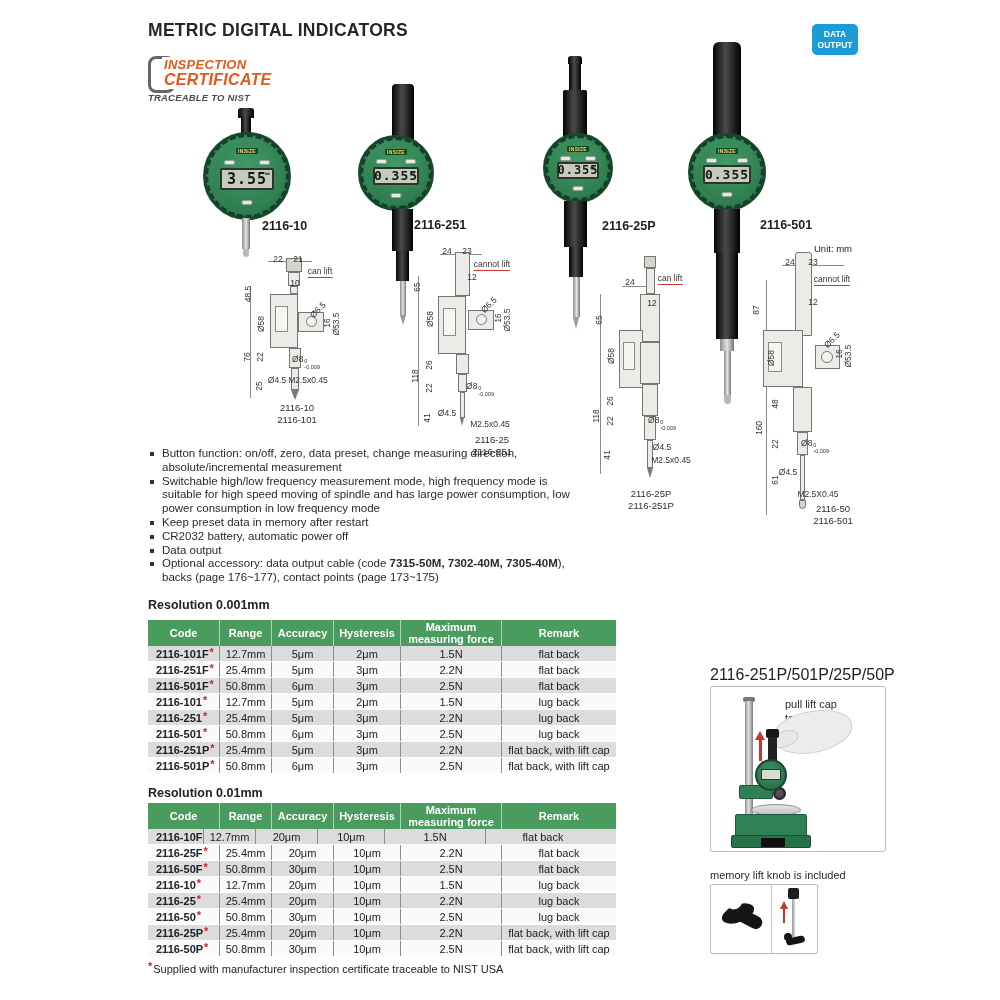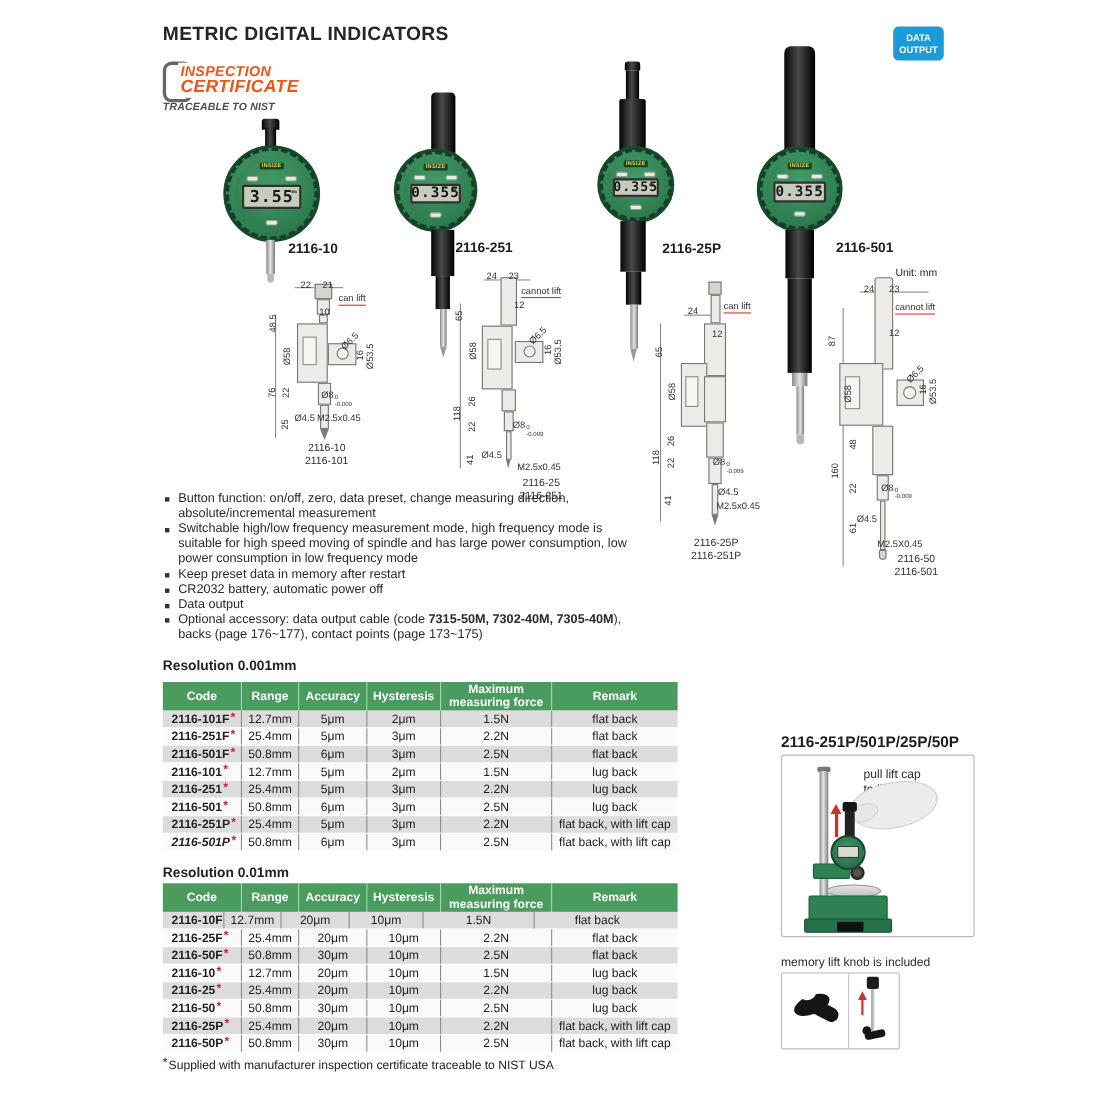--- a/index.html
+++ b/index.html
@@ -64,21 +64,21 @@
   .tbody .trow:nth-child(odd) { background:#dcdcdc; }
   .tbody .trow:nth-child(even) { background:#fafafa; }
   .tbody .tc { display:flex; align-items:center; justify-content:center; border-right:1px solid #8d8d8d; padding:0 2px; white-space:nowrap; overflow:hidden; }
   .tbody .tc:last-child { border-right:none; }
   .tbody .tc.code { justify-content:flex-start; padding-left:8px; font-weight:bold; }
   .star { color:#cc2229; font-weight:bold; margin-left:1px; position:relative; top:-2px; }
   .footnote { position:absolute; left:148px; top:960px; font-size:11px; color:#222; }
   .footnote .fstar { color:#cc2229; font-weight:bold; vertical-align:3px; margin-right:1px; }
 
   
-  .side-heading { position:absolute; left:710px; top:666px; font-size:14px; font-weight:bold; color:#1e1e1e; }
+  .side-heading { position:absolute; left:710px; top:666px; font-size:16px; font-weight:normal; color:#1e1e1e; }
   .stand-box { position:absolute; left:710px; top:686px; width:176px; height:166px; background:#fff; border:1px solid #b9b9b9; border-radius:3px; }
   .pull-note { position:absolute; left:74px; top:10px; font-size:11px; color:#2b2b2b; line-height:1.3; }
   .pole { position:absolute; left:34px; top:14px; width:8px; height:116px; background:linear-gradient(90deg,#8f8f8f,#e2e2e2 45%,#7e7e7e); }
   .pole-cap { position:absolute; left:32px; top:10px; width:12px; height:5px; background:#777; border-radius:2px; }
   .arm { position:absolute; left:28px; top:98px; width:34px; height:14px; background:#2f8153; border:1px solid #1d5e3a; border-radius:2px; }
   .arm-knob { position:absolute; left:62px; top:100px; width:13px; height:13px; background:radial-gradient(circle,#555 30%,#141414 70%); border-radius:50%; }
   .s-ind-cap { position:absolute; left:55px; top:42px; width:13px; height:9px; background:#161616; border-radius:2px; }
   .s-ind-stem { position:absolute; left:57px; top:50px; width:9px; height:26px; background:#222; border-radius:2px; }
   .s-dial { position:absolute; left:44px; top:72px; width:32px; height:32px; border-radius:50%; background:radial-gradient(circle at 45% 40%,#3f9663,#226344); border:2px solid #17482c; }
   .s-lcd { position:absolute; left:50px; top:82px; width:20px; height:11px; background:#d7dcd0; border:1px solid #333; }
@@ -447,21 +447,21 @@
             <span>2116-251P</span>
             <span class="star">*</span>
           </div>
           <div class="tc" style="width: 52px;">25.4mm</div>
           <div class="tc" style="width: 62px;">5μm</div>
           <div class="tc" style="width: 67px;">3μm</div>
           <div class="tc" style="width: 101px;">2.2N</div>
           <div class="tc" style="width: 114px;">flat back, with lift cap</div>
         </div>
         <div class="trow">
-          <div class="tc code" style="width: 72px; font-style: italic;">
+          <div class="tc code" style="width: 72px;">
             <span>2116-501P</span>
             <span class="star">*</span>
           </div>
           <div class="tc" style="width: 52px;">50.8mm</div>
           <div class="tc" style="width: 62px;">6μm</div>
           <div class="tc" style="width: 67px;">3μm</div>
           <div class="tc" style="width: 101px;">2.5N</div>
           <div class="tc" style="width: 114px;">flat back, with lift cap</div>
         </div>
       </div>

